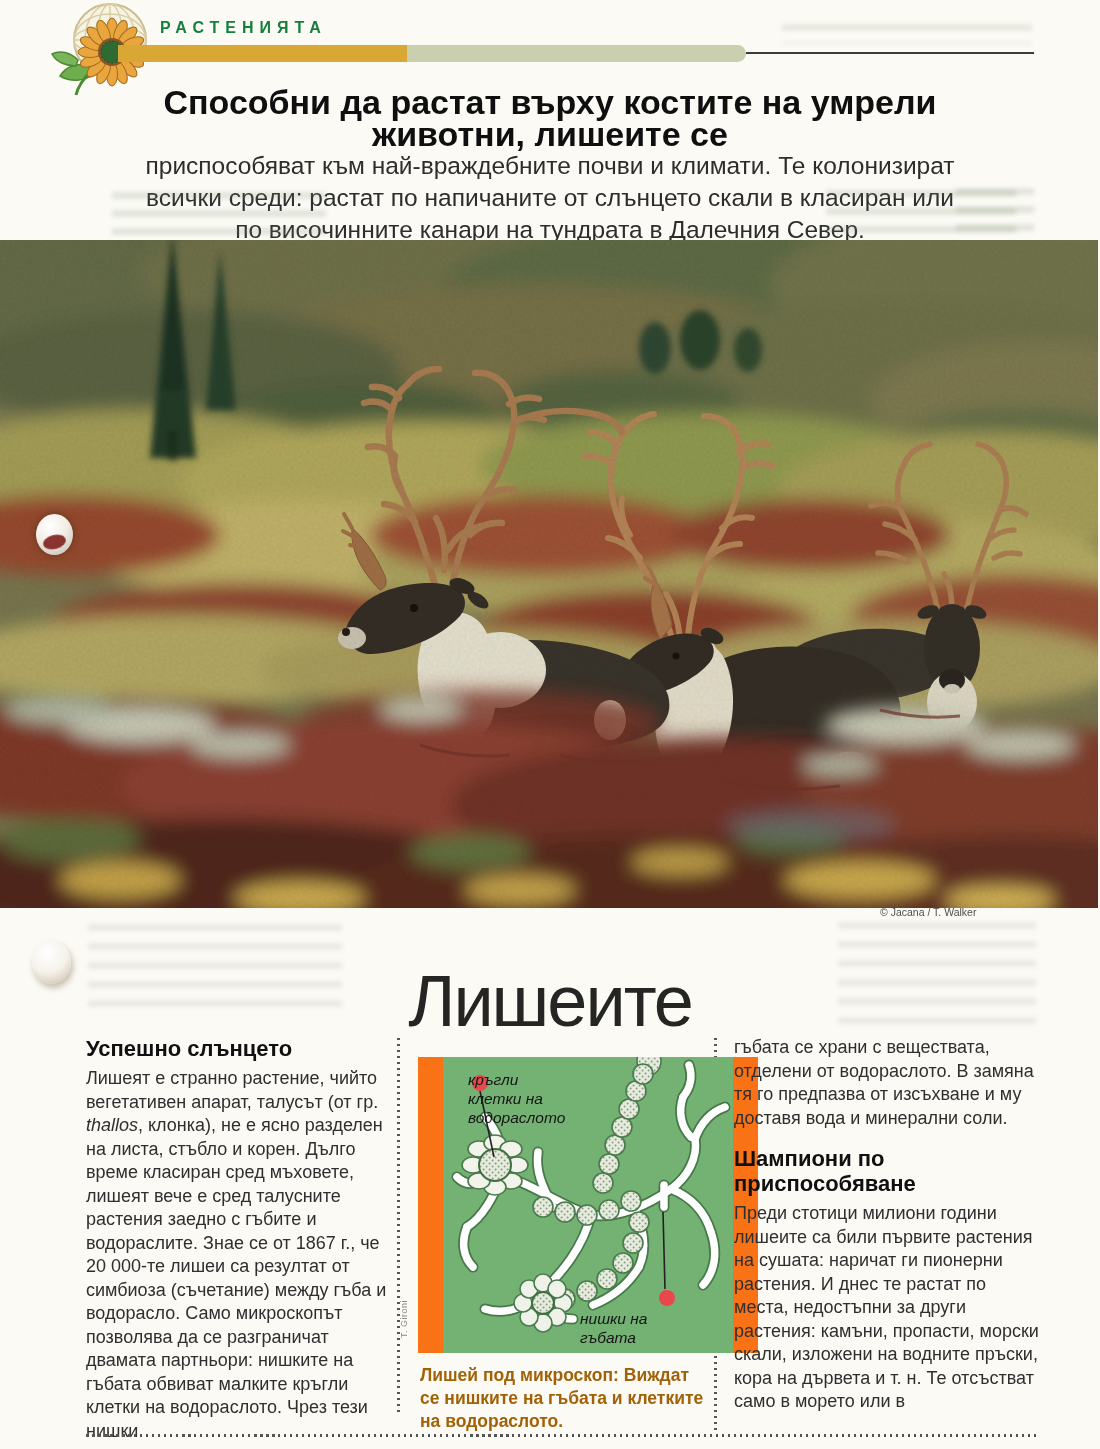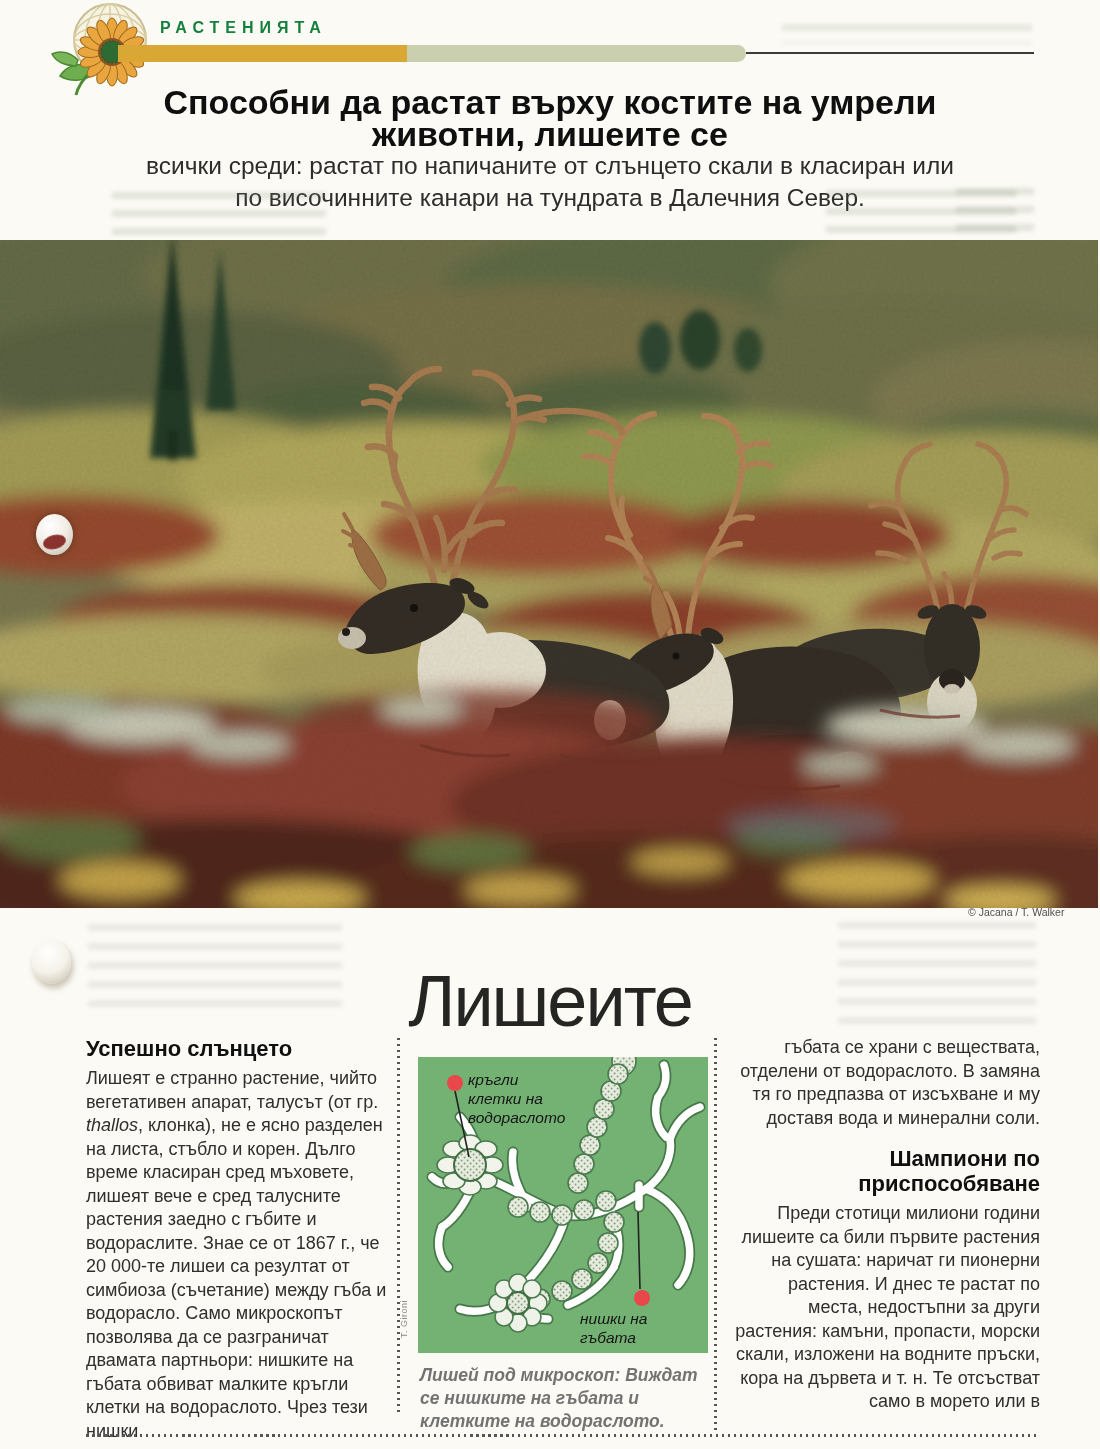--- a/index.html
+++ b/index.html
@@ -13,21 +13,21 @@
         background:linear-gradient(90deg,#d9a733 0 46%,#c9cfaf 46% 100%);
         border-radius:0 9px 9px 0;}
   .header-line{position:absolute;left:746px;top:52px;width:288px;height:2px;background:#3c3c3c;}
   
   .intro{position:absolute;left:100px;top:86px;width:900px;text-align:center;
         font-size:24.5px;line-height:32px;color:#2d2d2d;}
   .intro .lead{font-weight:700;font-size:34px;color:#0f0f0f;}
   
   .photo{position:absolute;left:0;top:240px;width:1098px;height:668px;}
   .photo svg{display:block;width:100%;height:100%;}
-  .photo-credit{position:absolute;left:968px;top:906px;font-size:10.5px;color:#4f4f4f;}
+  .photo-credit{position:absolute;left:880px;top:906px;font-size:10.5px;color:#4f4f4f;}
   
   .hole{position:absolute;border-radius:50%;}
   #hole1{left:36px;top:514px;width:37px;height:41px;
         background:radial-gradient(circle at 38% 30%,#ffffff 0%,#f1eee6 45%,#d7d1c5 75%,#b3a99c 100%);
         box-shadow:0 0 7px rgba(55,40,25,.55);}
   #hole1 .crescent{position:absolute;left:7px;top:21px;width:23px;height:14px;background:#801f1c;
         border-radius:50%;transform:rotate(-14deg);filter:blur(.6px);opacity:.9;}
   #hole2{left:32px;top:941px;width:39px;height:43px;
         background:radial-gradient(circle at 40% 28%,#ffffff 0%,#f5f2ea 50%,#dad3c4 78%,#b2a692 100%);
         box-shadow:2px 4px 6px rgba(120,100,70,.4);}
@@ -40,44 +40,44 @@
   .bleed.gray{background-image:repeating-linear-gradient(180deg,rgba(125,128,118,.30) 0 7px,rgba(0,0,0,0) 7px 19px);opacity:.45;}
   #smudge-top{left:782px;top:24px;width:250px;height:20px;opacity:.4;}
   #smudge-a{left:112px;top:192px;width:214px;height:48px;}
   #smudge-b{left:826px;top:190px;width:190px;height:48px;}
   #smudge-c{left:956px;top:188px;width:78px;height:44px;}
   #smudge-d{left:88px;top:924px;width:254px;height:90px;}
   #smudge-e{left:838px;top:922px;width:198px;height:110px;}
   
   .col{position:absolute;font-size:18px;line-height:23.5px;color:#2f2f2f;text-align:left;}
   #col-left{left:86px;top:1036px;width:308px;}
-  #col-right{left:734px;top:1036px;width:306px;text-align:right;}
+  #col-right{left:734px;top:1036px;width:306px;}
   .col h3{margin:0 0 6px 0;font-size:22px;line-height:25px;font-weight:700;color:#101010;}
   .col .h2nd{margin-top:16px;}
   .col p{margin:0;}
   .ital{font-style:italic;}
   
   .vdots{position:absolute;width:3px;
         background-image:repeating-linear-gradient(180deg,#555 0 2.5px,transparent 2.5px 6px);}
   #vd1{left:397px;top:1038px;height:374px;}
   #vd2{left:714px;top:1038px;height:396px;}
   .hdots{position:absolute;height:3px;
         background-image:repeating-linear-gradient(90deg,#555 0 2.5px,transparent 2.5px 6px);}
   #hd1{left:86px;top:1434px;width:950px;}
   
-  .diagram-box{position:absolute;left:418px;top:1057px;width:290px;height:296px;background:#22c55e;}
+  .diagram-box{position:absolute;left:418px;top:1057px;width:340px;height:296px;background:#f97316;}
   .diagram-box svg{position:absolute;left:0;top:0;width:100%;height:100%;}
   .dlabel{position:absolute;font-style:italic;font-size:15.5px;line-height:19px;color:#151515;
         white-space:pre-line;}
   #label-algae{left:50px;top:13px;width:130px;}
   #label-fungus{left:162px;top:252px;width:110px;}
   .diagram-credit{position:absolute;left:399px;top:1300px;font-size:9px;color:#8b8b87;
         writing-mode:vertical-rl;transform:rotate(180deg);letter-spacing:.5px;}
   .diagram-caption{position:absolute;left:420px;top:1364px;width:292px;
-        font-size:17.5px;line-height:23px;font-style:italic;font-weight:700;color:#737373;}
+        font-size:17.5px;line-height:23px;font-weight:700;color:#a16207;}
 </style>
 </head>
 <body>
 
 <div class="page">
 
   <svg class="logo" viewBox="0 0 122 96">
     <circle cx="62" cy="40" r="36" fill="#f7f3e2" stroke="#c9bd92" stroke-width="2"></circle>
     <g fill="none" stroke="#d8cda2" stroke-width="1.4">
       <ellipse cx="62" cy="40" rx="13" ry="36"></ellipse>
@@ -115,20 +115,21 @@
     <circle cx="64" cy="52" r="11" fill="none" stroke="#1f4d24" stroke-width="1" stroke-dasharray="2 2"></circle>
   </svg>
 
   <div class="section-title">РАСТЕНИЯТА</div>
   <div class="header-bar"></div>
   <div class="header-line"></div>
   <div class="bleed green" id="smudge-top"></div>
 
   <div class="intro">
     <div class="lead">Способни да растат върху костите на умрели животни, лишеите се</div>
+    <div>приспособяват към най-враждебните почви и климати. Те колонизират</div>
     <div>всички среди: растат по напичаните от слънцето скали в класиран или</div>
     <div>по височинните канари на тундрата в Далечния Север.</div>
   </div>
 
   <div class="bleed green" id="smudge-a"></div>
   <div class="bleed green" id="smudge-b"></div>
   <div class="bleed green" id="smudge-c"></div>
 
   <div class="photo">
     <svg viewBox="0 0 1098 668" preserveAspectRatio="none">

